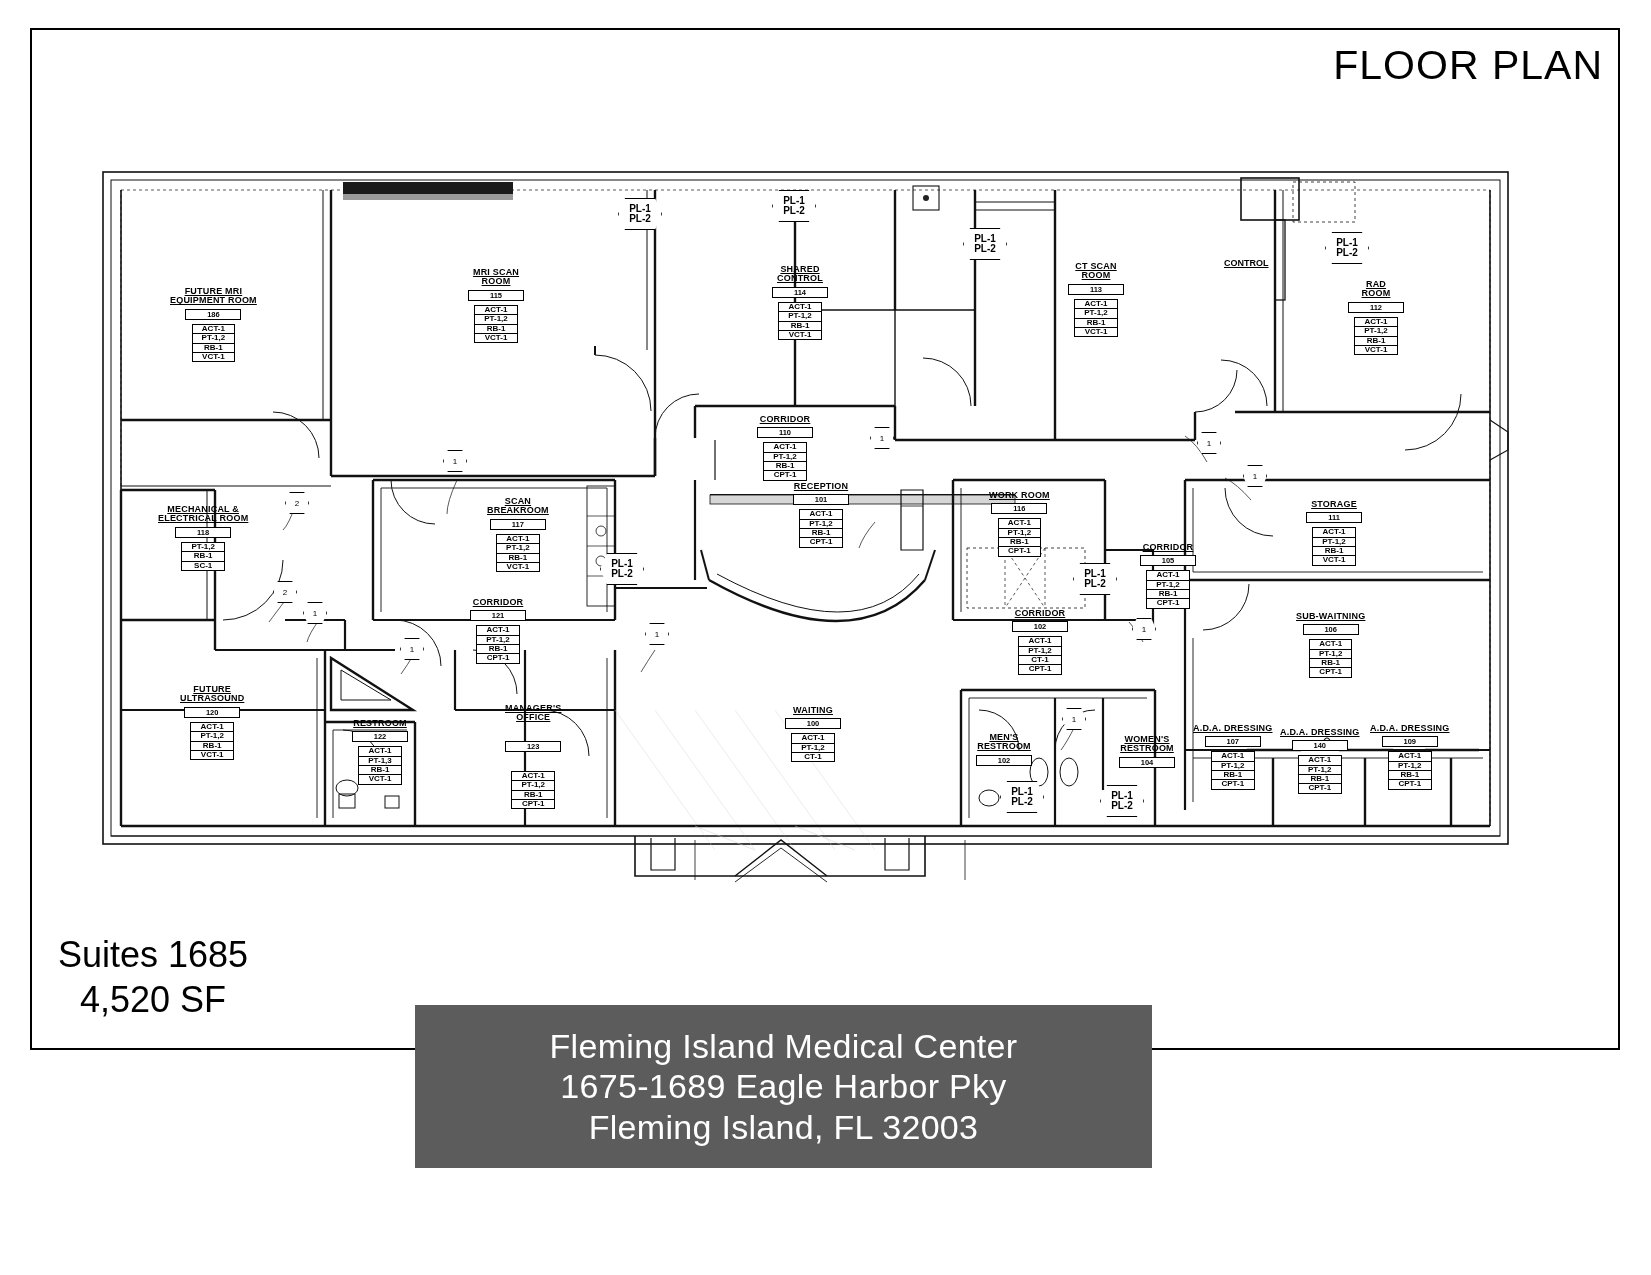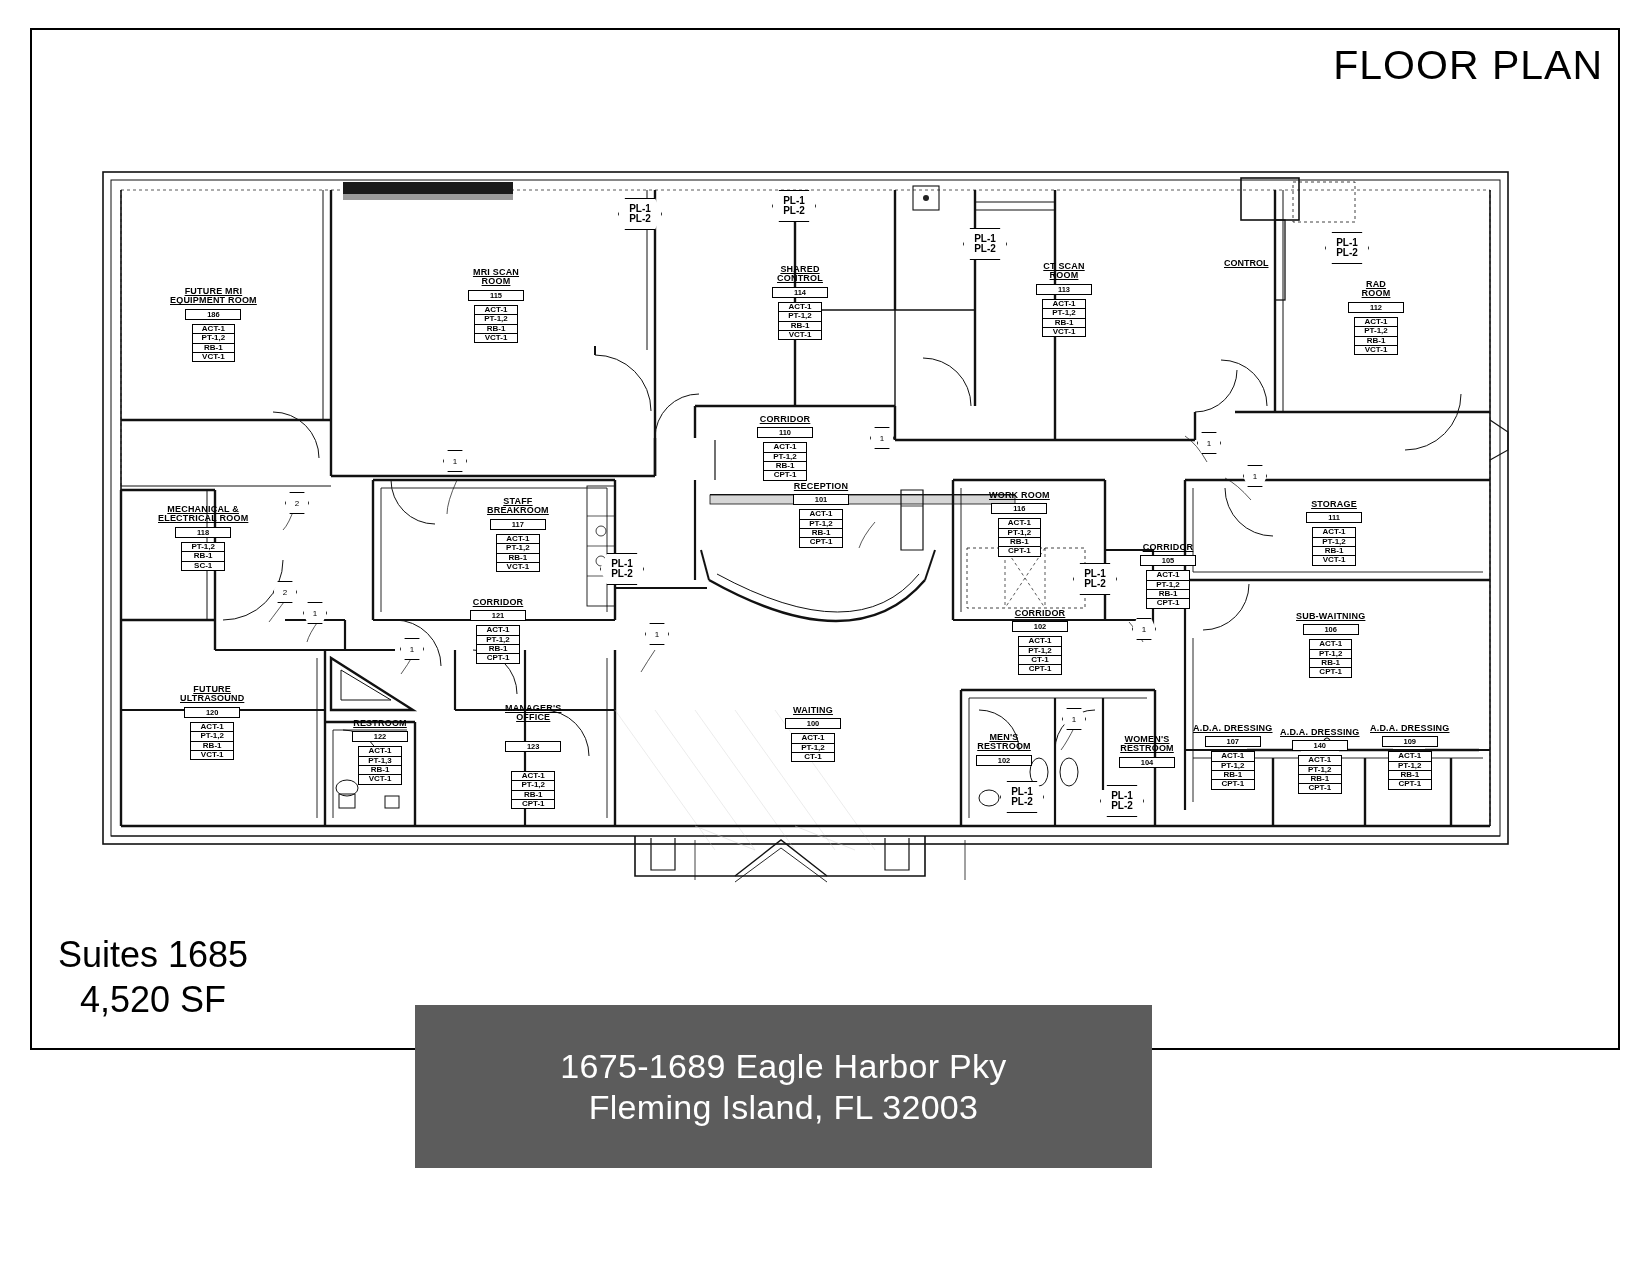--- a/index.html
+++ b/index.html
@@ -420,21 +420,21 @@
           <span>CONTROL</span>
         </div>
         <div class="rm-num">114</div>
         <div class="rm-fin">
           <div>ACT-1</div>
           <div>PT-1,2</div>
           <div>RB-1</div>
           <div>VCT-1</div>
         </div>
       </div>
-      <div class="room" style="left: 1036px; top: 262px; justify-content: center;">
+      <div class="room" style="left: 1068px; top: 262px; justify-content: center;">
         <div class="rm-name">
           <span>CT SCAN</span>
           <span>ROOM</span>
         </div>
         <div class="rm-num">113</div>
         <div class="rm-fin">
           <div>ACT-1</div>
           <div>PT-1,2</div>
           <div>RB-1</div>
           <div>VCT-1</div>
@@ -472,21 +472,21 @@
         </div>
         <div class="rm-num">118</div>
         <div class="rm-fin">
           <div>PT-1,2</div>
           <div>RB-1</div>
           <div>SC-1</div>
         </div>
       </div>
       <div class="room" style="left: 487px; top: 497px;">
         <div class="rm-name">
-          <span>STAFF</span>
+          <span>SCAN</span>
           <span>BREAKROOM</span>
         </div>
         <div class="rm-num">117</div>
         <div class="rm-fin">
           <div>ACT-1</div>
           <div>PT-1,2</div>
           <div>RB-1</div>
           <div>VCT-1</div>
         </div>
       </div>
@@ -721,17 +721,18 @@
       <div class="keynote" style="left: 1132px; top: 618px;">1</div>
       <div class="keynote" style="left: 1062px; top: 708px;">1</div>
     </div>
 
   <div id="suite-info">
     <div>Suites 1685</div>
     <div id="suite-sf">4,520 SF</div>
   </div>
 
   <div id="address-plate">
+    <div>Fleming Island Medical Center</div>
     <div>1675-1689 Eagle Harbor Pky</div>
     <div>Fleming Island, FL 32003</div>
   </div>
 
 </div>
 
 </body></html>

